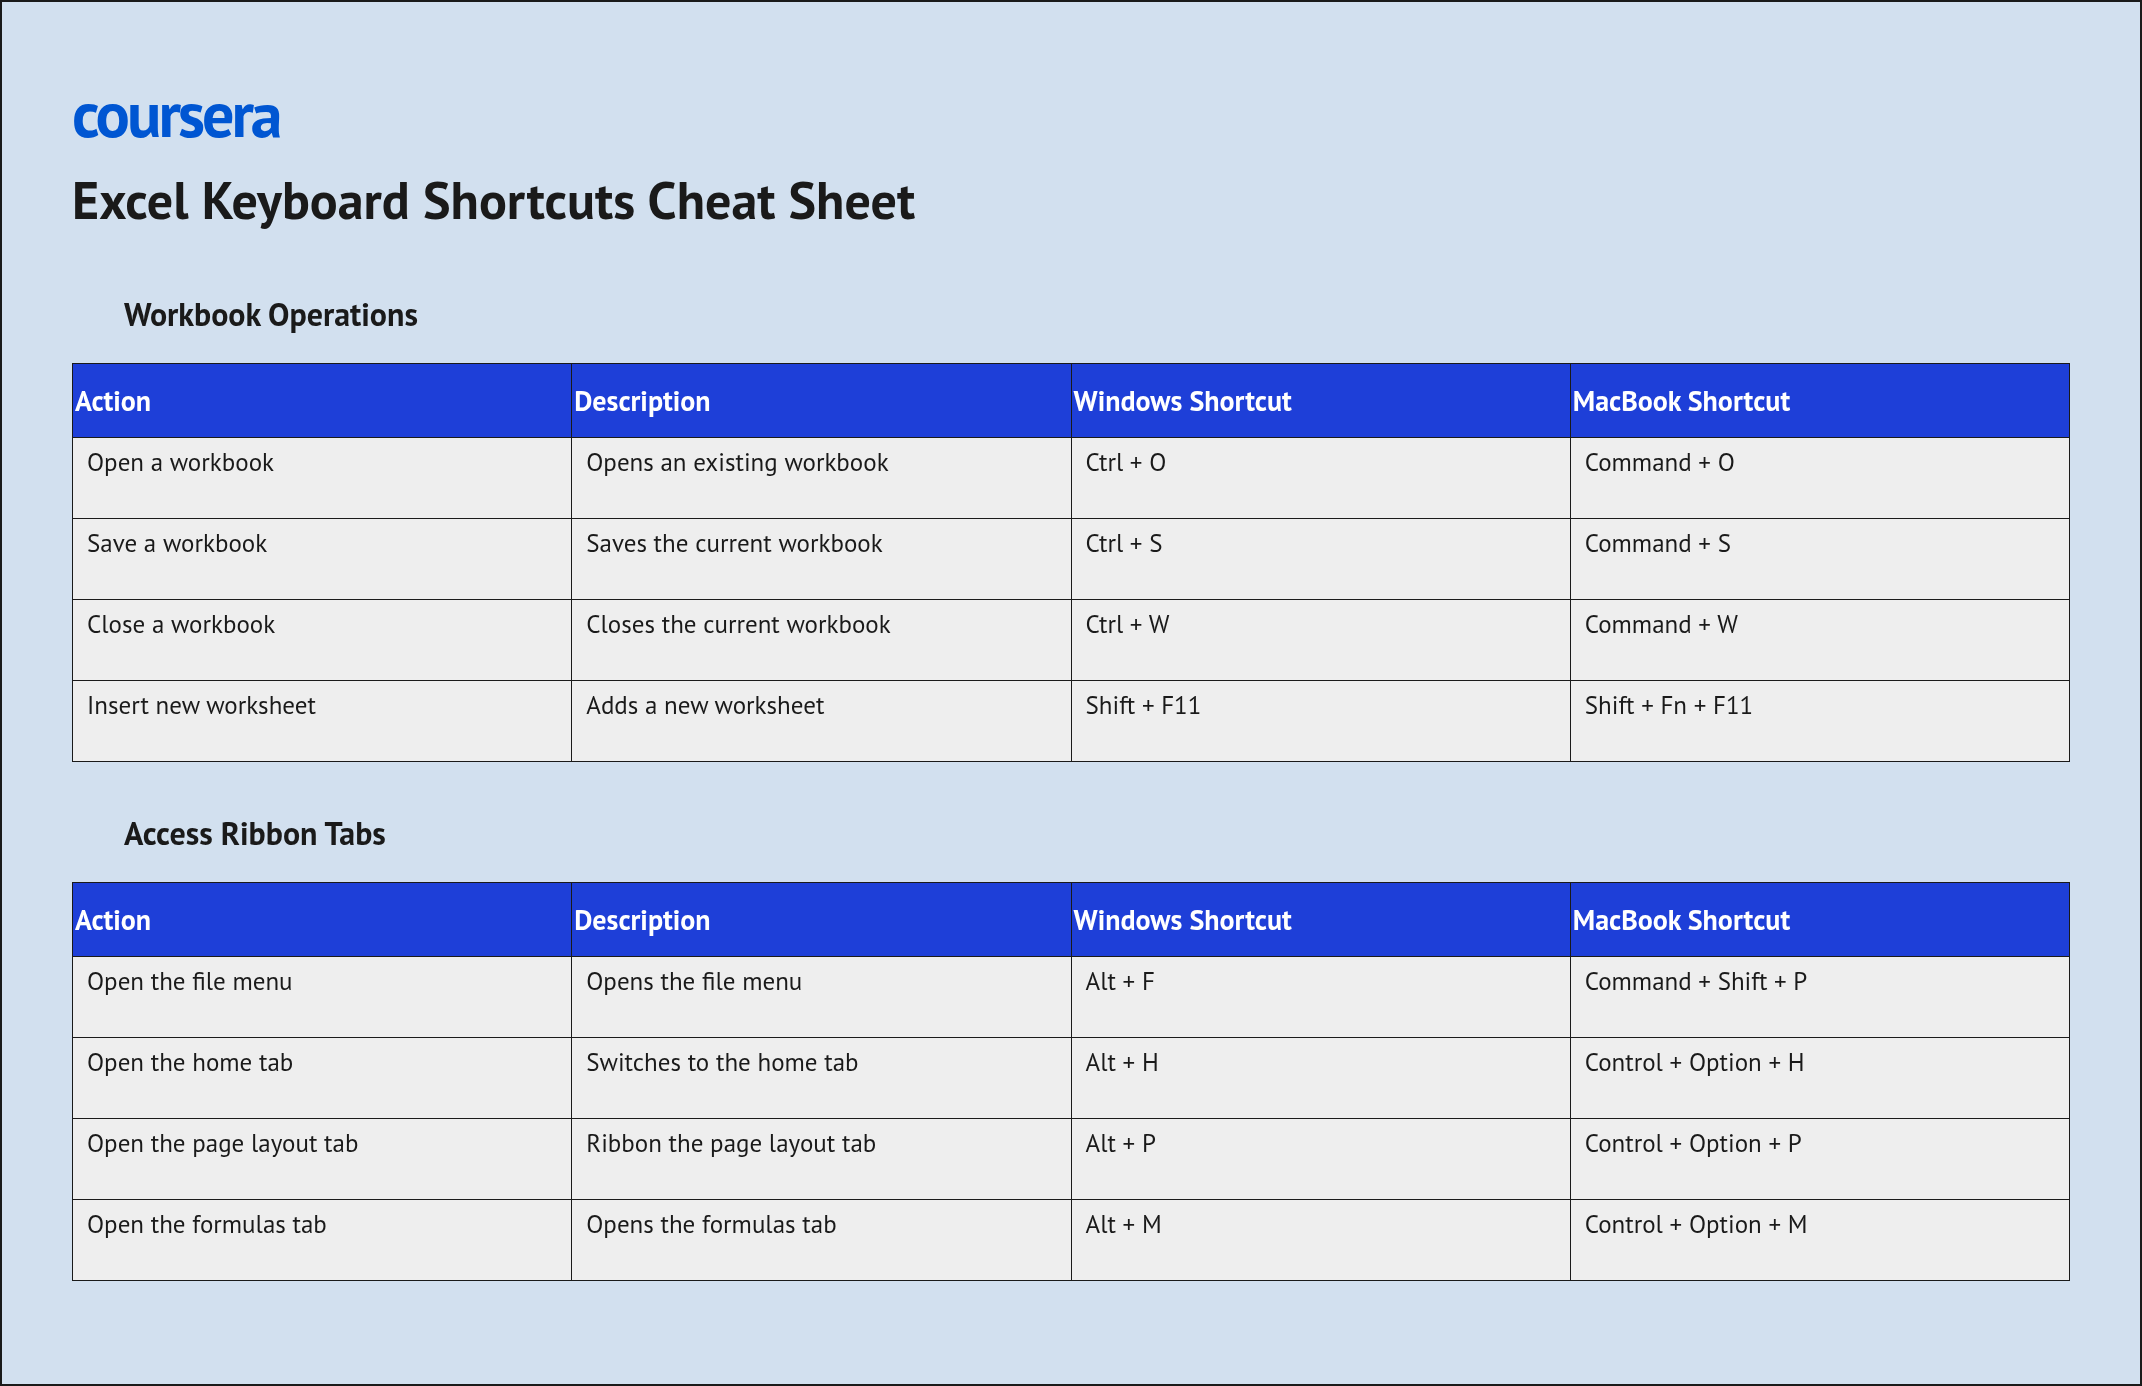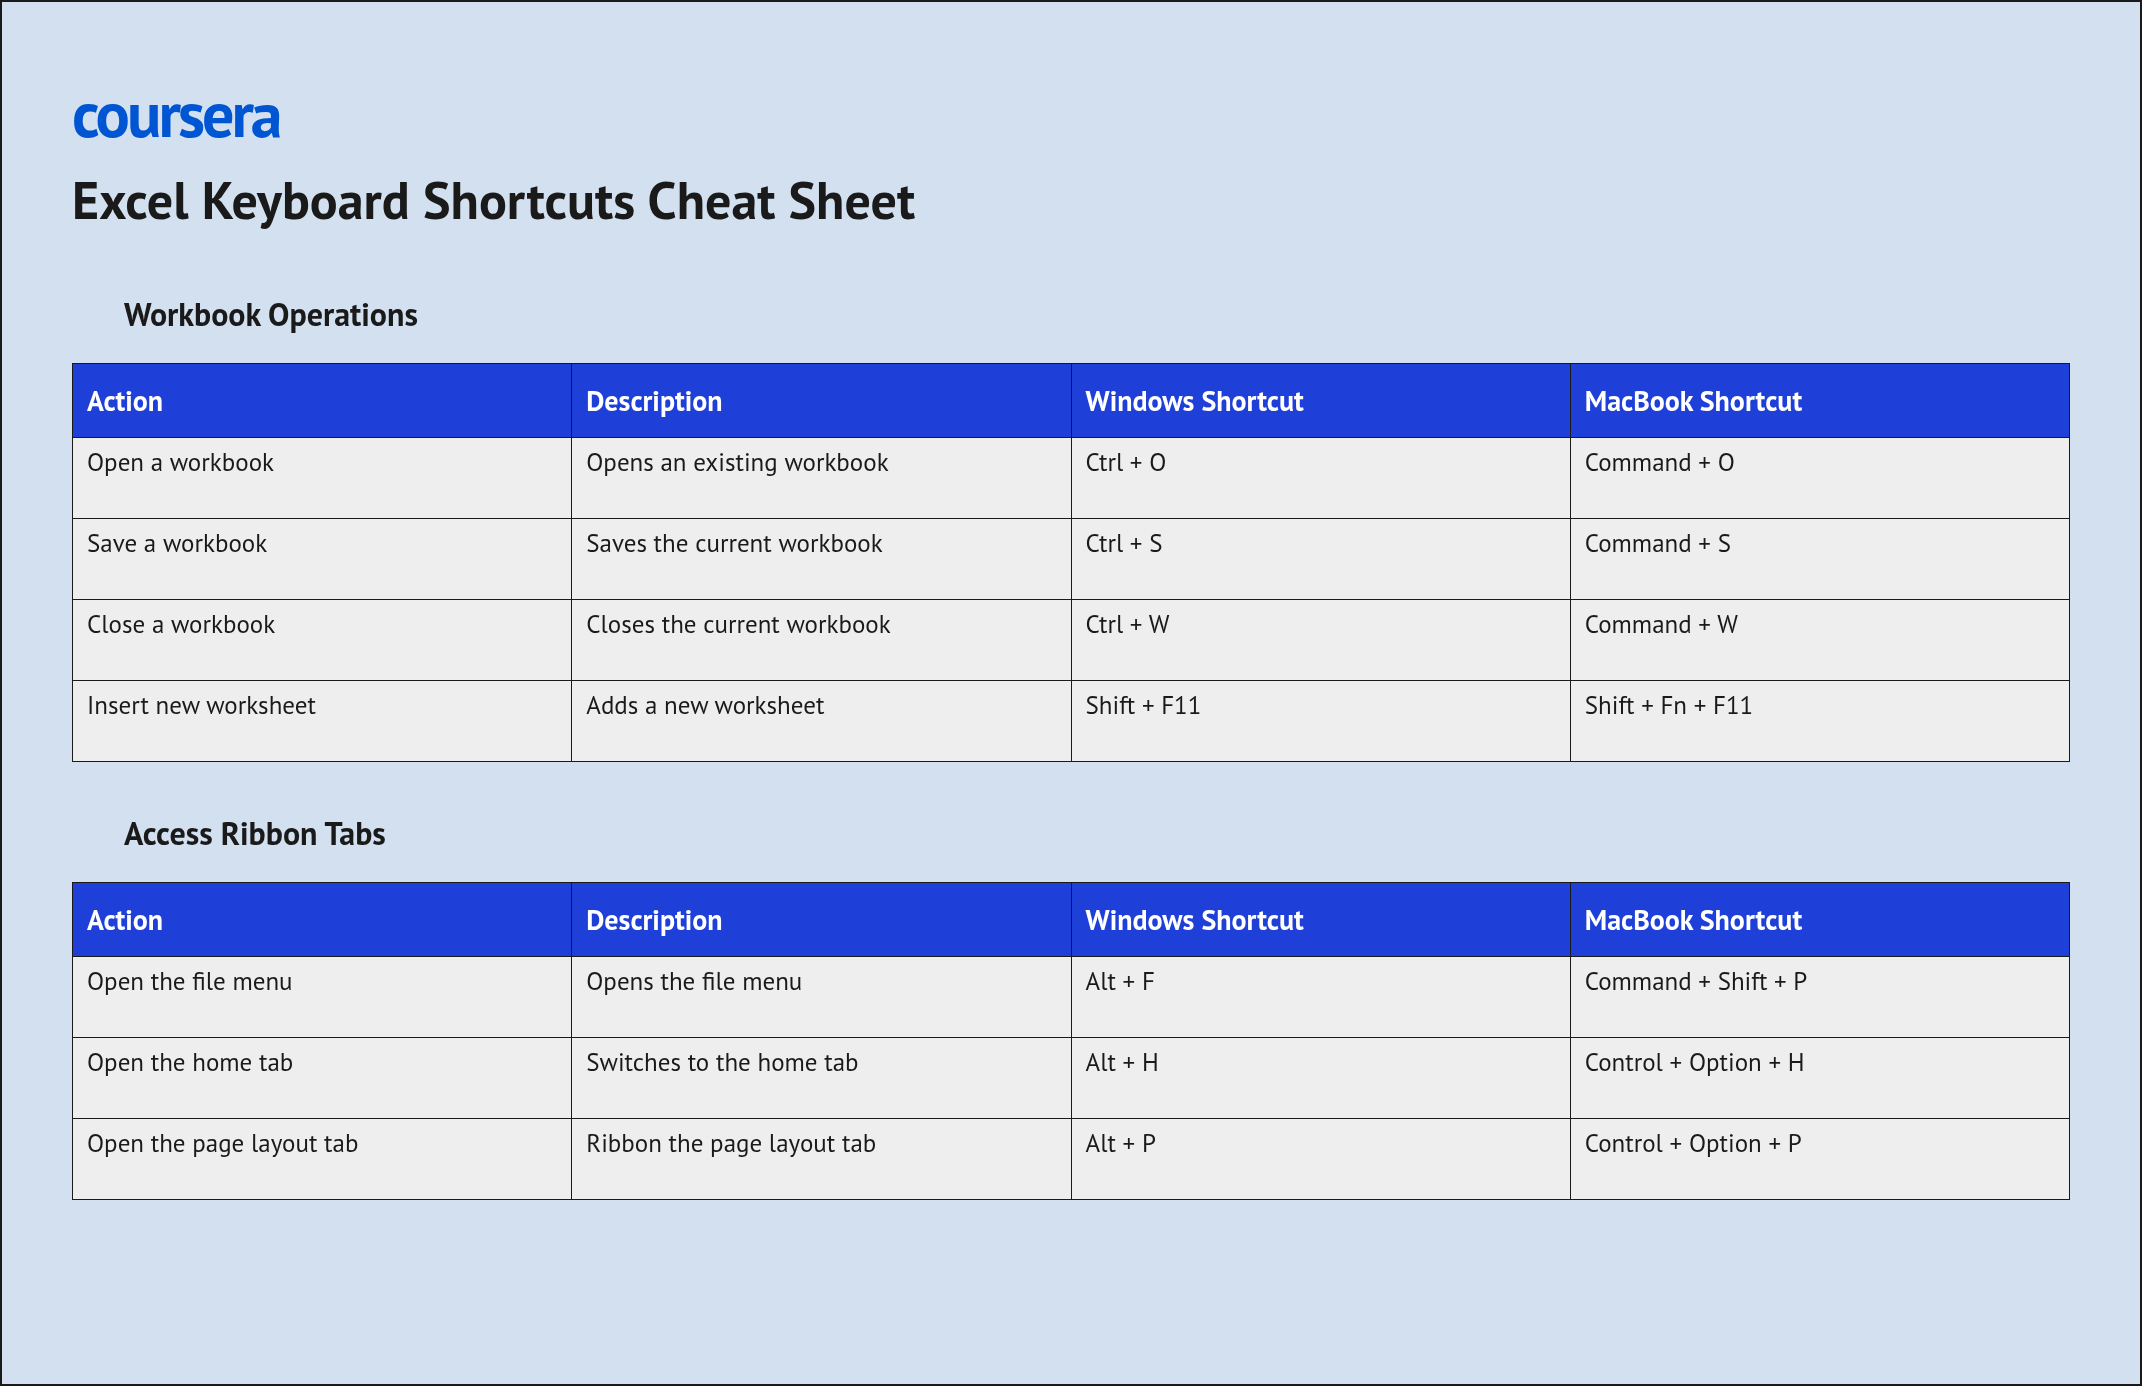--- a/index.html
+++ b/index.html
@@ -52,21 +52,21 @@
       width: 100%;
       border-collapse: collapse;
       table-layout: fixed;
     }
     th {
       background: #1e3fd8;
       color: #ffffff;
       font-size: 28px;
       font-weight: 700;
       text-align: left;
-      padding: 18px 14px;
+      padding: 18px 2px;
       border: 1px solid #1a1a1a;
     }
     td {
       background: #eeeeee;
       color: #1a1a1a;
       font-size: 25px;
       font-weight: 400;
       text-align: left;
       padding: 8px 14px 40px 14px;
       border: 1px solid #1a1a1a;
@@ -161,16 +161,22 @@
           <td>Switches to the home tab</td>
           <td>Alt + H</td>
           <td>Control + Option + H</td>
         </tr>
         <tr>
           <td>Open the page layout tab</td>
           <td>Ribbon the page layout tab</td>
           <td>Alt + P</td>
           <td>Control + Option + P</td>
         </tr>
+        <tr>
+          <td>Open the formulas tab</td>
+          <td>Opens the formulas tab</td>
+          <td>Alt + M</td>
+          <td>Control + Option + M</td>
+        </tr>
       </tbody>
     </table>
   </div>
 </div>
 
 </body></html>

